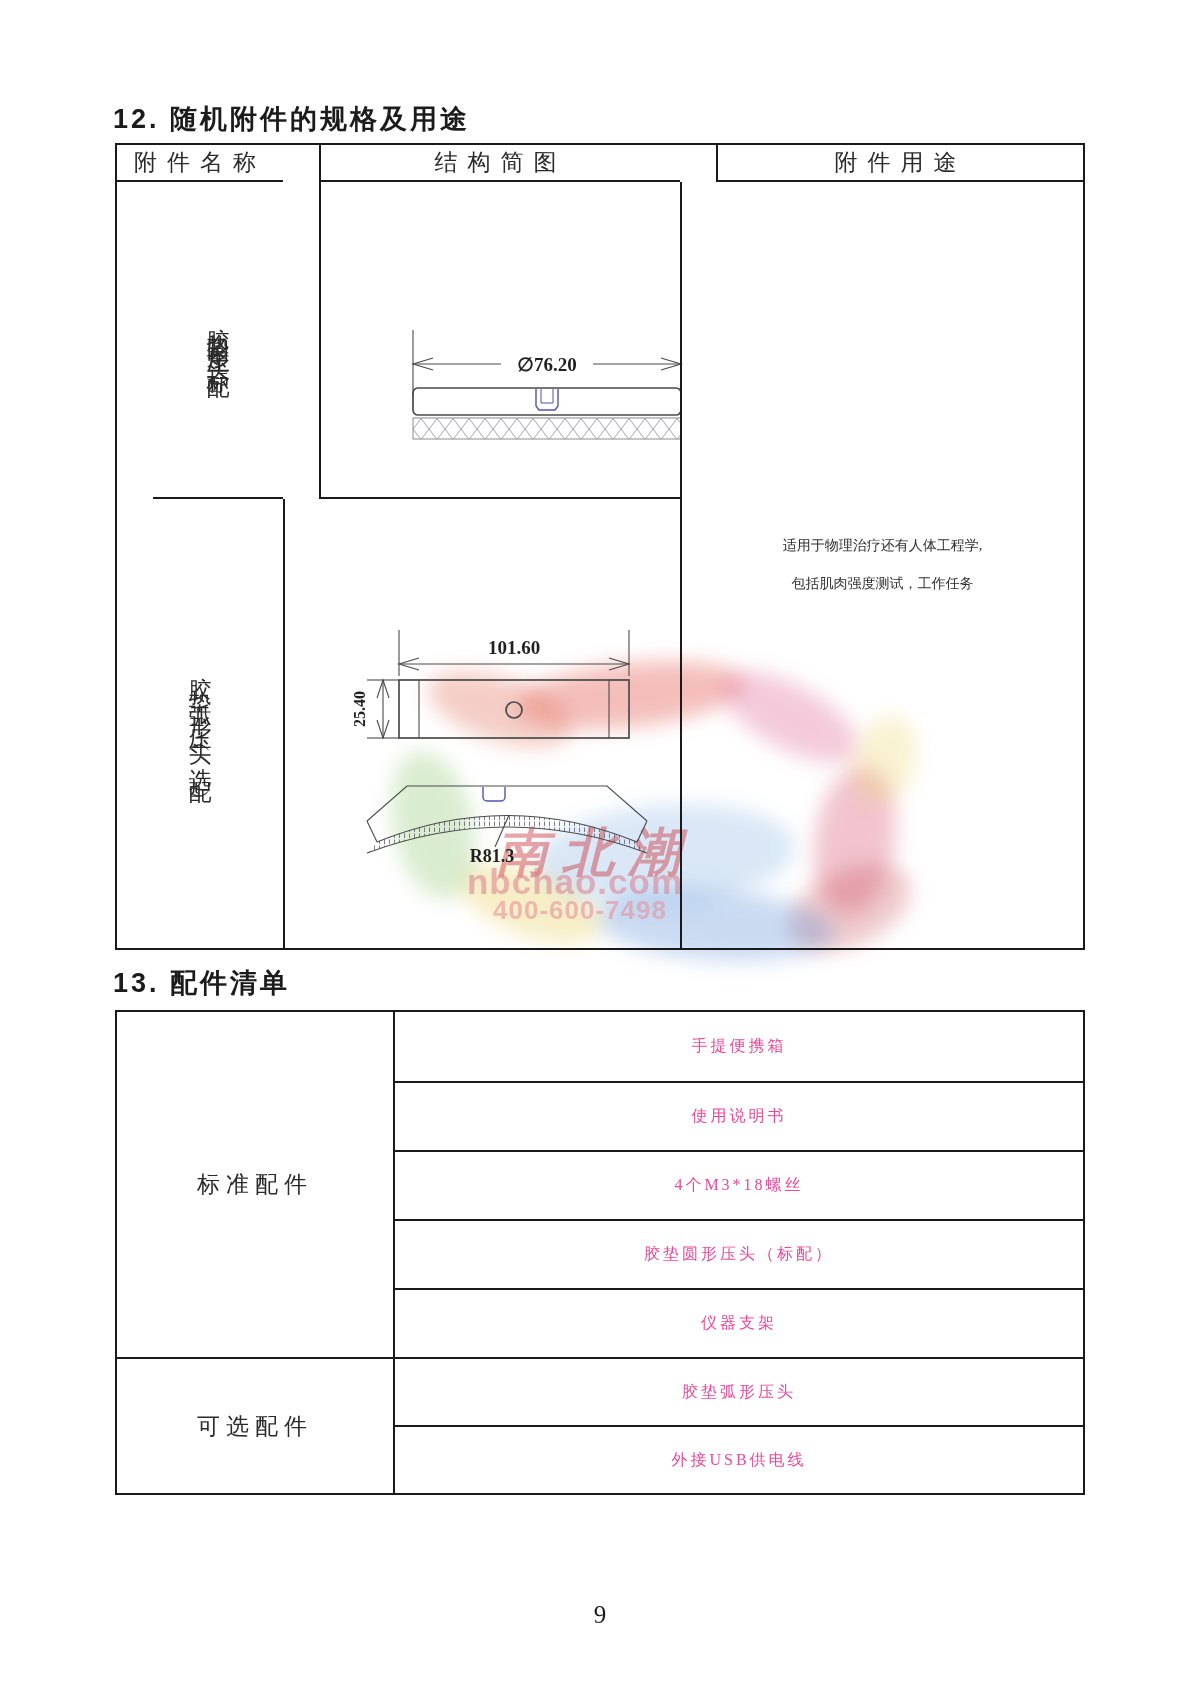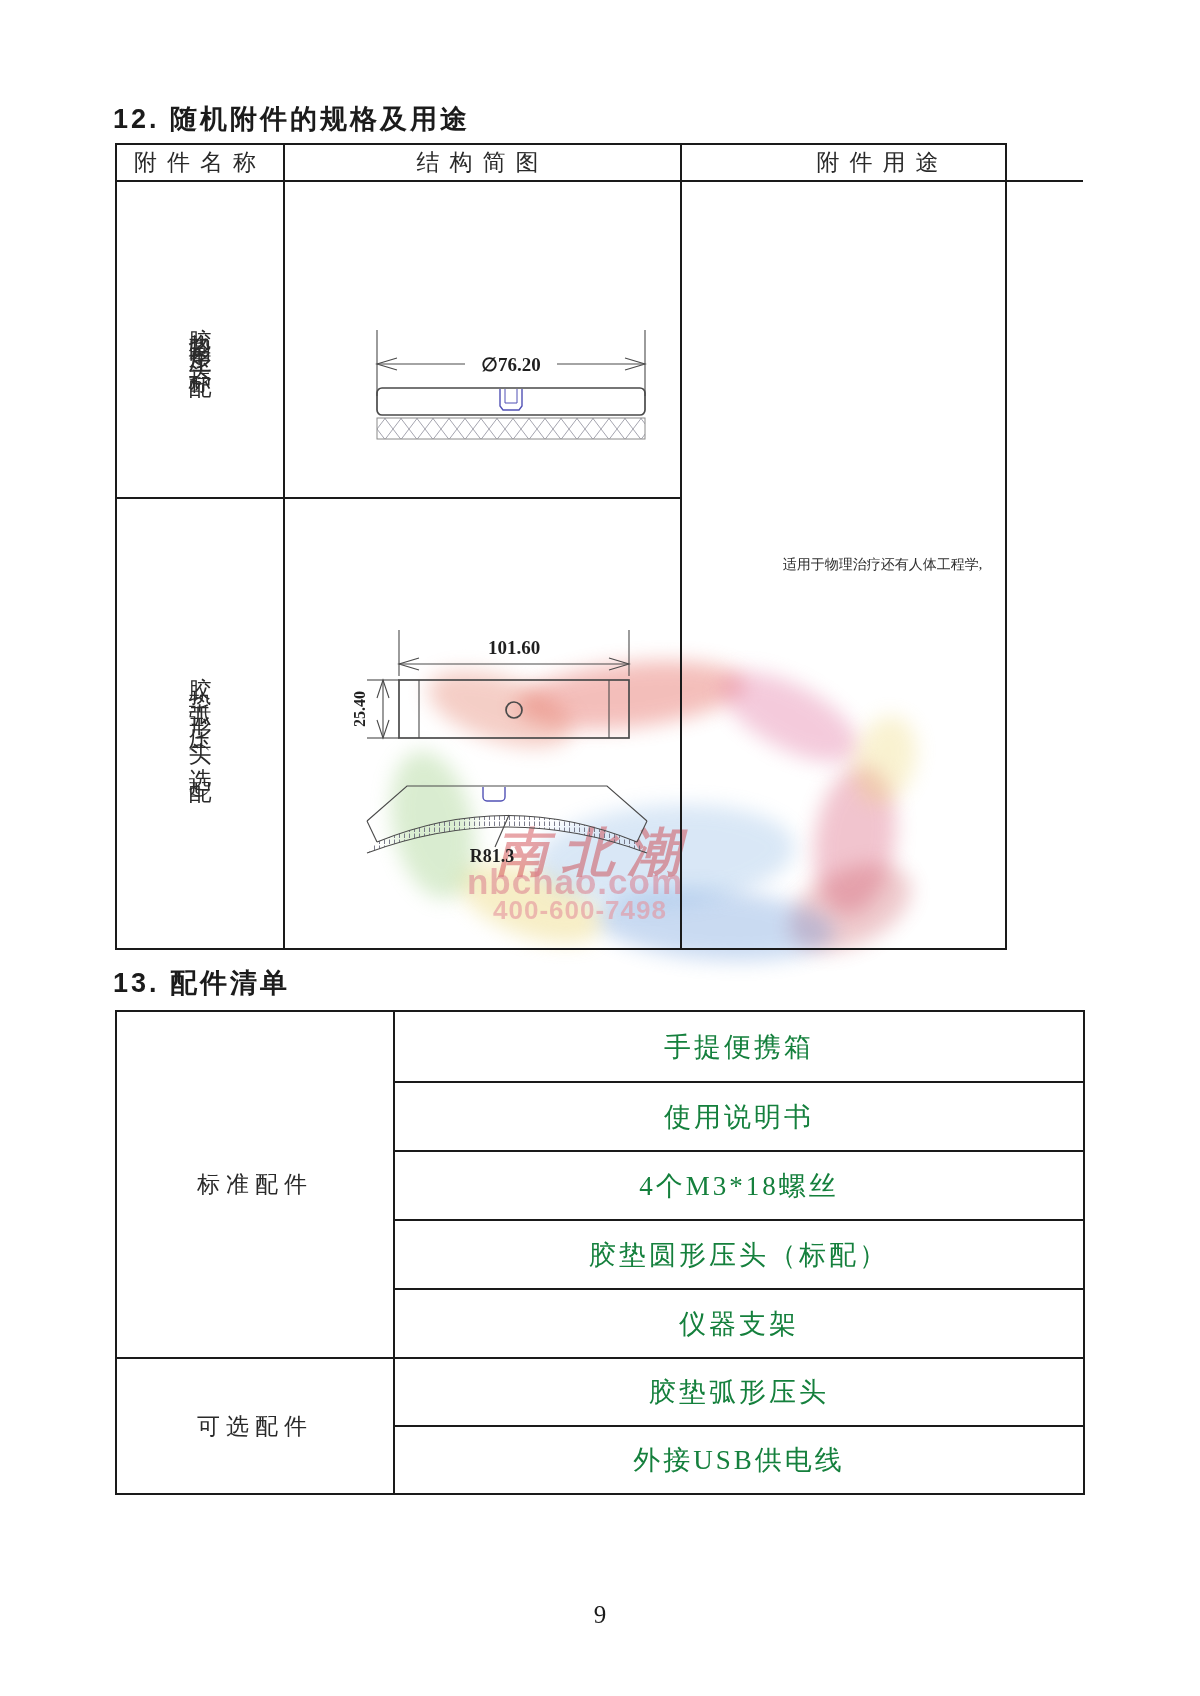--- a/index.html
+++ b/index.html
@@ -10,38 +10,38 @@
   }
   .heading {
     position:absolute; left:113px;
     font-family:"Liberation Sans", sans-serif; font-weight:bold;
     font-size:27px; color:#1b1b1b; letter-spacing:3px; z-index:2;
   }
   
   .tbl { position:absolute; display:grid; border:2px solid #1a1a1a; z-index:2; background:transparent; }
   .cell { position:relative; display:flex; align-items:center; justify-content:center; background:transparent; }
   .bl { border-left:2px solid #1a1a1a; }
-  .bb { border-bottom:2px solid #1a1a1a; }
+  .bb { border-bottom:2px solid #1a1a1a;margin-left:36px; }
   .bt { border-top:2px solid #1a1a1a; }
 
-  #t1 { left:115px; top:143px; width:892px; height:807px;
+  #t1 { left:115px; top:143px; width:970px; height:807px;
         grid-template-columns:166px 397px 403px;
         grid-template-rows:37px 317px 449px; }
   .th { font-size:23px; letter-spacing:10px; color:#2a2a2a; }
   .vname { writing-mode:vertical-rl; text-orientation:mixed; font-size:23px; color:#2a2a2a; }
   .v1 { letter-spacing:6px; }
   .v2 { letter-spacing:13px; }
   .usage { font-size:14px; line-height:38px; text-align:center; color:#2f2f2f; padding:0 14px; }
   .diagram-svg { position:absolute; }
 
   #t2 { left:115px; top:1010px; width:970px; height:485px;
         grid-template-columns:276px 690px;
         grid-template-rows:69px 69px 69px 69px 69px 68px 68px; }
   .grp { font-size:23px; letter-spacing:6px; color:#2a2a2a; }
-  .item { font-size:27px; letter-spacing:3px; color:#15803d; }
+  .item { font-size:16px; letter-spacing:3px; color:#ec4899; }
 
   .pageno { position:absolute; left:0; right:0; top:1601px; text-align:center;
             font-size:25px; color:#1b1b1b; z-index:2; }
 
   
   #wm { position:absolute; left:385px; top:655px; width:530px; height:310px; z-index:1; pointer-events:none; }
   .blob { position:absolute; border-radius:50%; filter:blur(10px); }
   .wm-text { position:absolute; text-align:center; font-weight:bold; z-index:1;
              font-family:"Liberation Sans", sans-serif; pointer-events:none; }
   #wm-chars { left:475px; top:818px; width:240px; font-size:52px; letter-spacing:14px;
@@ -103,20 +103,21 @@
       <rect class="dln2" x="16" y="64" width="268" height="27" rx="5"></rect>
       <path class="blu" d="M139,65 v17 l3,4 h16 l3,-4 v-17" stroke-width="1.4"></path>
       <path class="blu" d="M144,65 v14 h12 v-14" stroke-width="1"></path>
       <rect x="16" y="94" width="268" height="21" fill="url(#xh)" stroke="#8a8a8a" stroke-width="1"></rect>
     </svg>
   </div>
 
   <div class="cell bl" style="grid-column:3;grid-row:2 / span 2;">
     <div class="usage">
       <div>适用于物理治疗还有人体工程学,</div>
+      <div>包括肌肉强度测试，工作任务</div>
     </div>
   </div>
 
   <div class="cell" style="grid-column:1;grid-row:3;">
     <div class="vname v2">胶垫弧形压头（选配）</div>
   </div>
 
   <div class="cell bl" style="grid-column:2;grid-row:3;">
     <svg class="diagram-svg" style="left:46px;top:125px;" width="320" height="122" viewBox="0 0 320 122">
       <line class="dln" x1="68" y1="6" x2="68" y2="52"></line>

